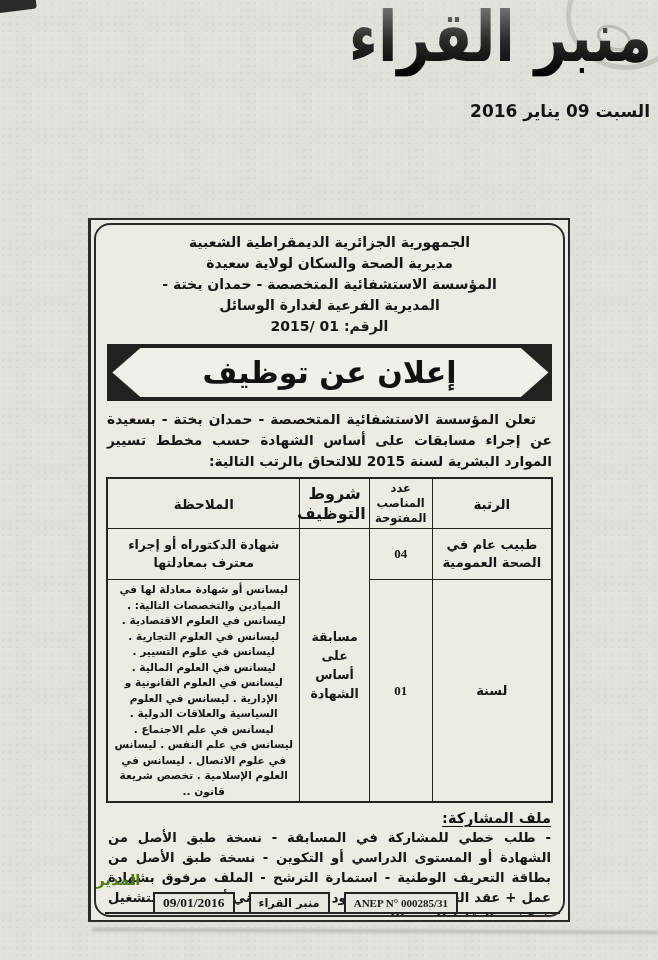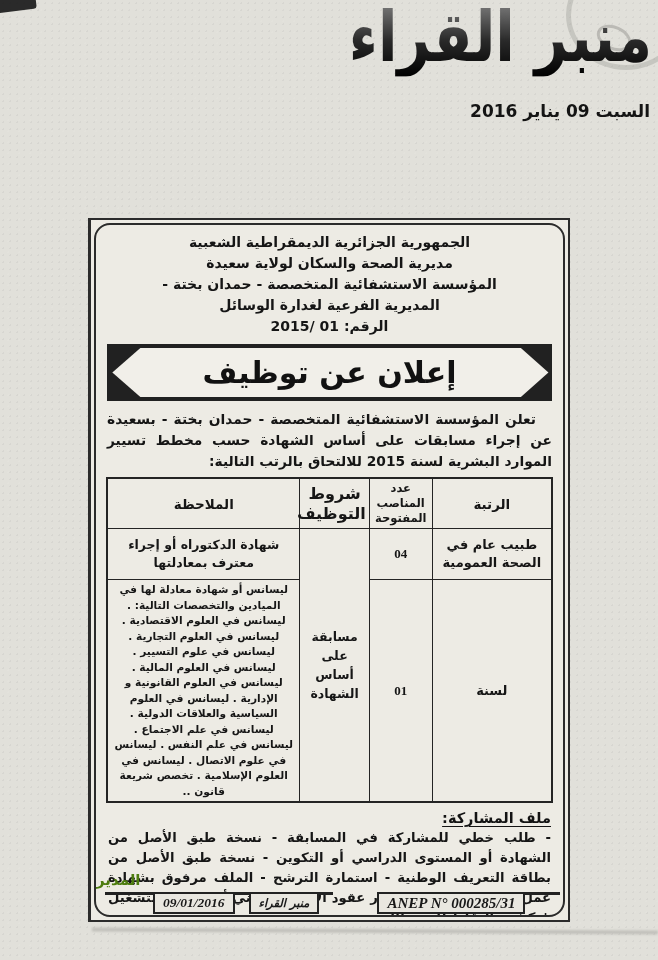--- a/index.html
+++ b/index.html
@@ -64,28 +64,28 @@
   td.note1{font-size:12.5px;line-height:18px;}
   td.note2{font-size:10.6px;line-height:15.5px;text-align:center;padding:4px 5px;}
   
   .sec-title{font-size:14.5px;font-weight:bold;text-decoration:underline;
              text-underline-offset:3px;margin:7px 2px 2px;color:#131313;}
   .sec-body{font-size:13.2px;line-height:20px;font-weight:bold;text-align:justify;
             margin:0 2px;color:#161616;}
   .signature{position:absolute;left:0;bottom:26px;font-size:15px;font-weight:bold;color:#4d7c0f;}
   
   .fstrip{position:absolute;left:14px;right:8px;bottom:6px;height:22px;
-          display:flex;align-items:flex-start;direction:ltr;font-style:italic;}
+          display:flex;align-items:flex-end;direction:ltr;}
   .fline{height:2.5px;background:#222;}
   .fl-a{width:48px;}.fl-b{width:14px;}.fl-c{width:14px;}.fl-d{flex:1;}
   .fbox{border:2px solid #222;background:#e9e7e0;padding:0 8px;height:18px;
         display:flex;align-items:center;white-space:nowrap;}
   .fbox.date{font-family:"Liberation Serif",serif;font-weight:bold;font-size:13.5px;}
   .fbox.paper{font-size:11.5px;font-weight:bold;direction:rtl;}
-  .fbox.anep{font-family:"Liberation Serif",serif;font-weight:bold;font-size:15px;margin-left:44px;}
+  .fbox.anep{font-family:"Liberation Serif",serif;font-weight:bold;font-size:11px;}
 </style>
 </head>
 <body>
 
 <div class="art-tl"></div>
 <div class="art-tr1"></div>
 <div class="art-tr2"></div>
 <div class="scan-edge"></div>
 
 <div class="logo">منبر القراء</div>

